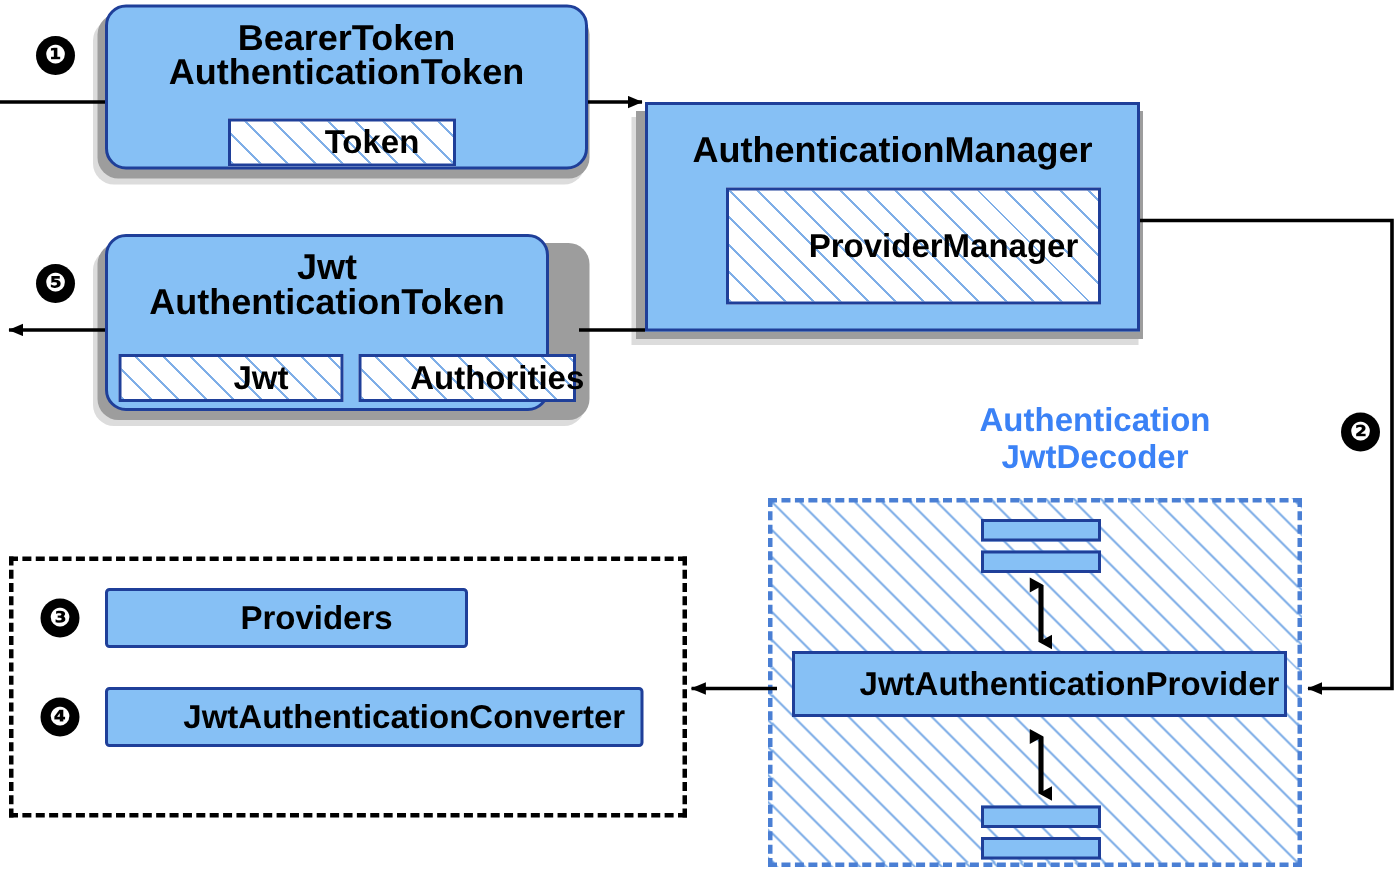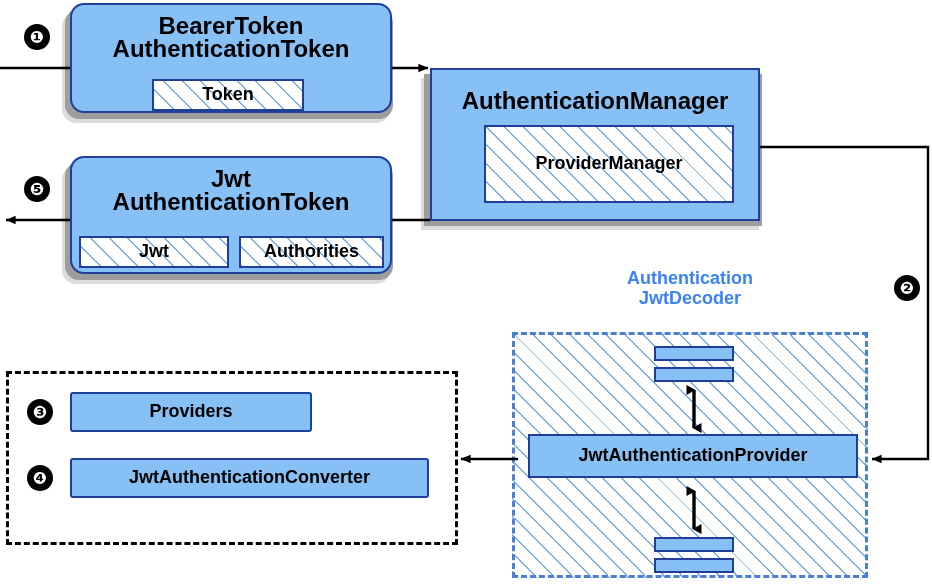--- a/index.html
+++ b/index.html
@@ -81,21 +81,21 @@
     text-align:center;
     line-height:1.12;
     z-index:8;
   }
 
   svg.wires{position:absolute;left:0;top:0;width:932px;height:584px;z-index:10;
             pointer-events:none;}
   svg.wires-under{z-index:4;}
 
   .t28{font-size:24px;}
-  .t22{font-size:18px;}
+  .t22{font-size:22px;padding-left:40px;}
 </style>
 </head>
 <body>
 
 <div id="stage">
 
   <svg class="wires wires-under">
     <defs>
       <marker id="arr" markerWidth="11" markerHeight="11" refX="9.6" refY="4.2" orient="auto" markerUnits="userSpaceOnUse">
         <path d="M0,0 L10,4.2 L0,8.4 z" fill="#000"></path>
@@ -165,21 +165,21 @@
   <div class="node round" style="left:70px;top:3px;width:322px;height:110px;display:block;">
     <div class="t28" style="position:absolute;left:0;top:8px;width:100%;text-align:center;">BearerToken</div>
     <div class="t28" style="position:absolute;left:0;top:31px;width:100%;text-align:center;">AuthenticationToken</div>
     <div class="inner hatch t22" style="left:80px;top:74px;width:152px;height:32px;">
       <span>Token</span>
     </div>
   </div>
 
   <div class="shadow2 round" style="left:62px;top:166px;width:328px;height:118px;"></div>
   <div class="shadow round" style="left:65px;top:162px;width:328px;height:118px;"></div>
-  <div class="node round" style="left:70px;top:156px;width:322px;height:118px;display:block;">
+  <div class="node round" style="left:70px;top:156px;width:296px;height:118px;display:block;">
     <div class="t28" style="position:absolute;left:0;top:8px;width:100%;text-align:center;">Jwt</div>
     <div class="t28" style="position:absolute;left:0;top:31px;width:100%;text-align:center;">AuthenticationToken</div>
     <div class="inner hatch t22" style="left:7px;top:78px;width:150px;height:32px;">
       <span>Jwt</span>
     </div>
     <div class="inner hatch t22" style="left:167px;top:78px;width:145px;height:32px;">
       <span>Authorities</span>
     </div>
   </div>
 

